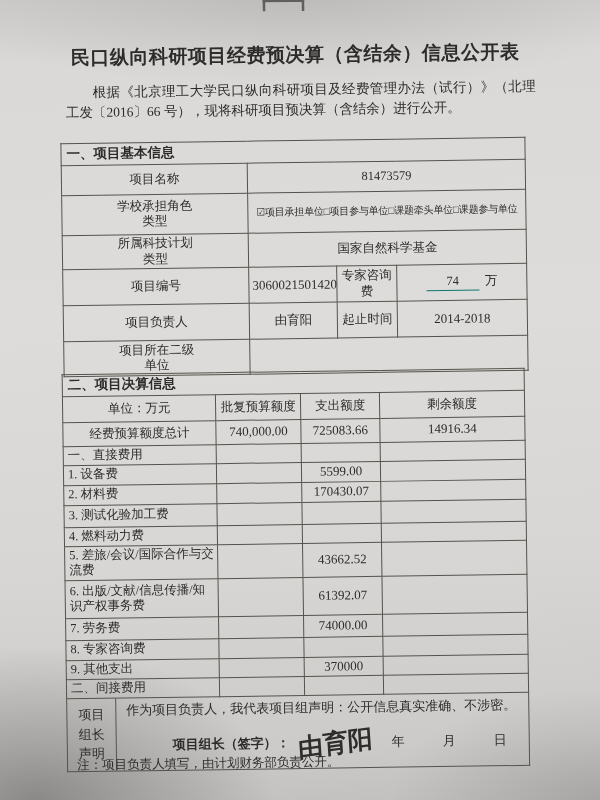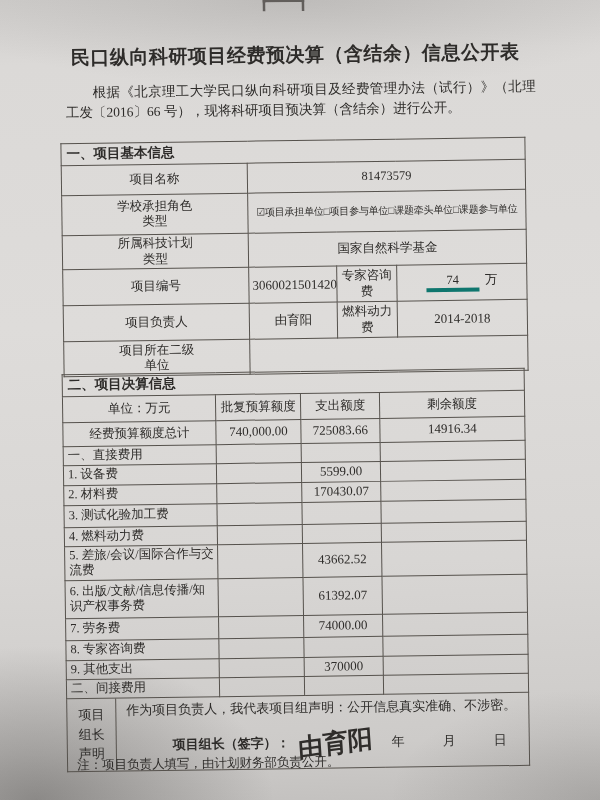--- a/index.html
+++ b/index.html
@@ -28,21 +28,21 @@
   table{border-collapse:collapse;table-layout:fixed;}
   td{border:1px solid #56524d;font-size:12.5px;padding:1px 3px;vertical-align:middle;line-height:1.25;}
   .t1{position:absolute;left:64px;top:140px;width:464px;}
   .t2{position:absolute;left:62px;top:371px;width:462px;}
   .sec td{font-size:13.5px;font-weight:bold;padding:2px 5px;}
   .lab{text-align:center;}
   .val{text-align:center;}
   .chk{text-align:center;font-size:10px;letter-spacing:-0.2px;white-space:nowrap;font-family:"Liberation Serif","DejaVu Sans",serif;}
   .num{text-align:center;font-size:13px;}
   .lab-left{text-align:left;padding-left:4px;}
-  .u74{display:inline-block;border-bottom:4px solid #0f766e;padding:0 20px;}
+  .u74{display:inline-block;border-bottom:1px solid #0f766e;padding:0 20px;}
   .wan{margin-left:6px;}
   .decl-cell{padding:0;}
   .decl-wrap{display:flex;min-height:72px;align-items:stretch;}
   .decl-side{width:48px;border-right:1px solid #56524d;display:flex;flex-direction:column;justify-content:center;align-items:center;gap:3px;font-size:13px;}
   .decl-main{flex:1;padding:4px 10px 6px 10px;}
   .decl-statement{font-size:13px;}
   .sign-row{display:flex;align-items:center;margin-top:12px;}
   .sign-label{margin-left:46px;font-size:13px;font-weight:600;}
   .signature{font-size:25px;font-weight:600;transform:rotate(-7deg) skewX(-4deg);margin-left:8px;color:#2f2d2b;}
   .dates{margin-left:auto;display:flex;gap:38px;padding-right:12px;font-size:13px;}
@@ -92,21 +92,21 @@
         <td class="lab">项目编号</td>
         <td class="num">3060021501420</td>
         <td class="lab">专家咨询费</td>
         <td class="val">
           <span class="u74">74</span><span class="wan">万</span>
         </td>
       </tr>
       <tr style="height:36px">
         <td class="lab">项目负责人</td>
         <td class="val">由育阳</td>
-        <td class="lab">燃料动力费</td>
+        <td class="lab">起止时间</td>
         <td class="num">2014-2018</td>
       </tr>
       <tr style="height:35px">
         <td class="lab">
           <span style="display:block">项目所在二级</span>
           <span style="display:block">单位</span>
         </td>
         <td class="val" colspan="3"></td>
       </tr>
     </tbody>

